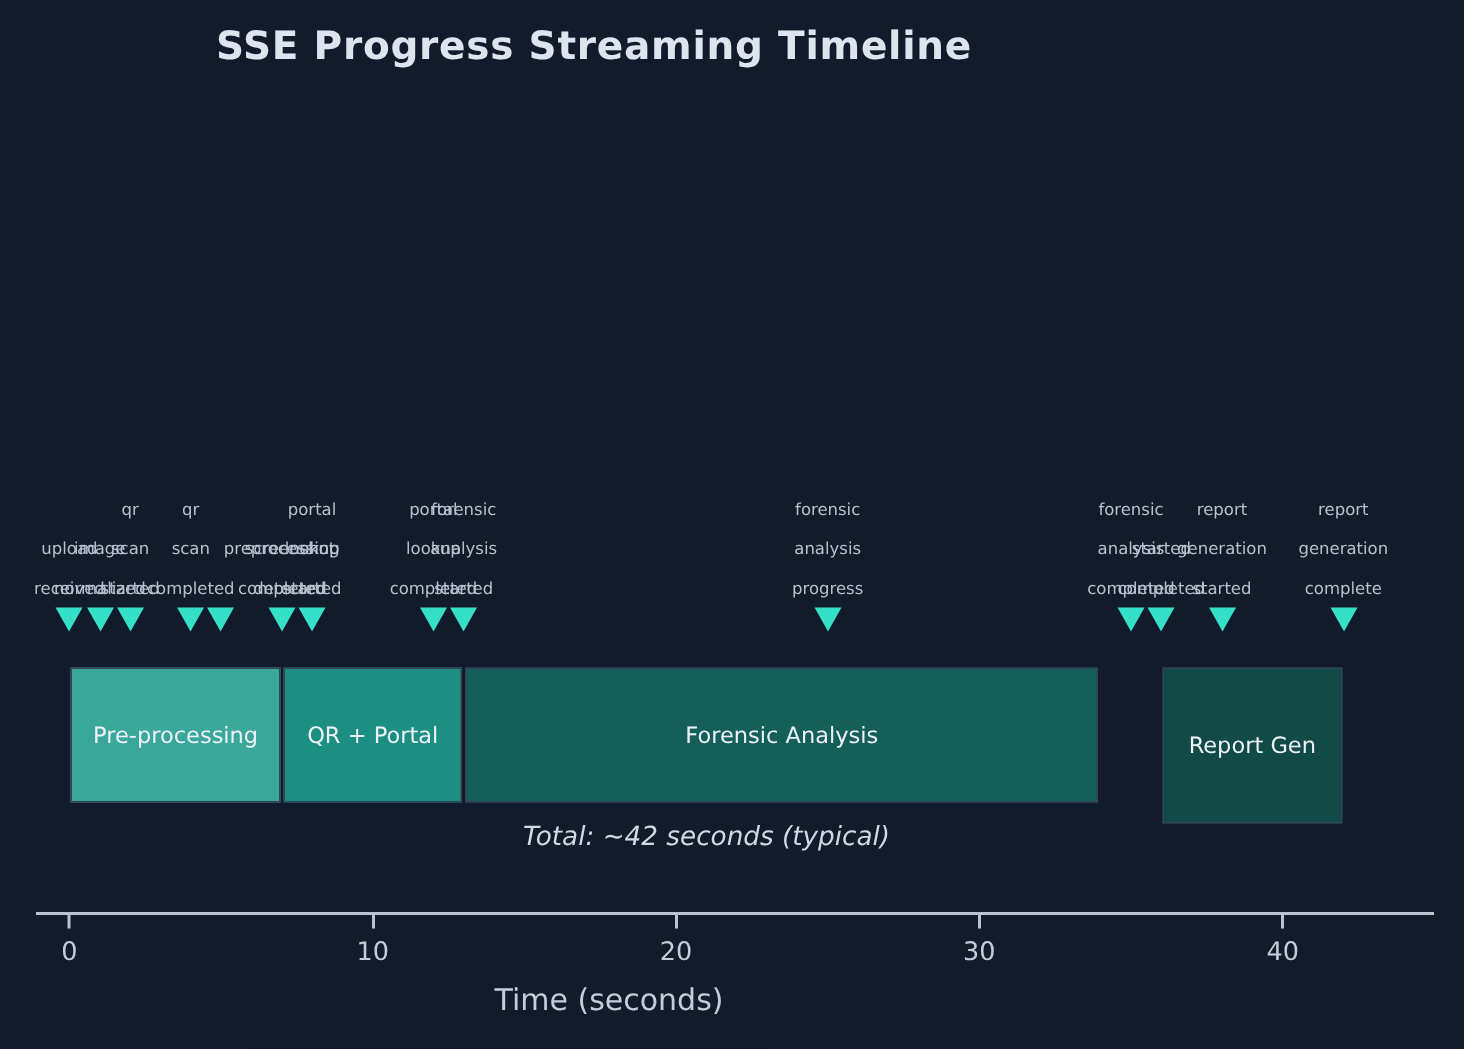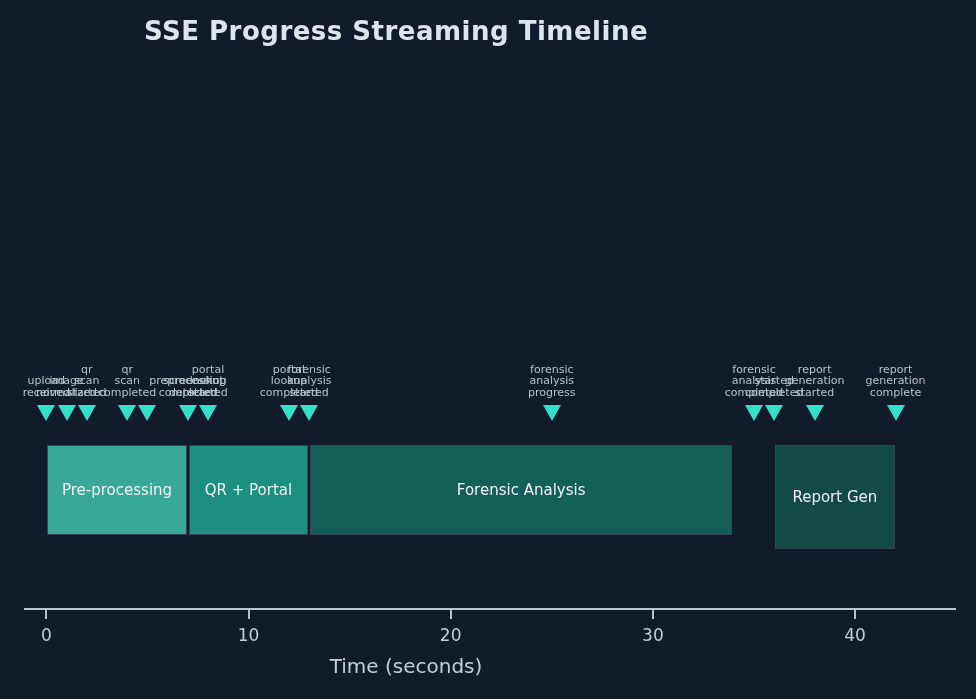--- a/index.html
+++ b/index.html
@@ -14,21 +14,21 @@
     position:absolute;top:16px;left:0;width:792px;
     text-align:center;
     font-size:26px;font-weight:bold;color:#dde4ee;
     letter-spacing:0.5px;
   }
   .event-label{
     position:absolute;
     transform:translateX(-50%);
     display:flex;flex-direction:column;justify-content:flex-end;align-items:center;
     font-size:11px;line-height:11.8px;color:#b7c1cd;
-    text-align:center;white-space:nowrap;
+    text-align:center;white-space:nowrap;gap:15px;
   }
   .event-marker{
     position:absolute;
     width:0;height:0;
     transform:translateX(-50%);
     border-left:9px solid transparent;
     border-right:9px solid transparent;
   }
   .phase-bar{
     position:absolute;
@@ -156,20 +156,21 @@
         <span class="phase-label">QR + Portal</span>
       </div>
       <div class="phase-bar" style="left: 310.16px; width: 422px; top: 445px; height: 90px; background: rgb(21, 95, 91);">
         <span class="phase-label">Forensic Analysis</span>
       </div>
       <div class="phase-bar" style="left: 775.22px; width: 119.32px; top: 445px; height: 104px; background: rgb(18, 74, 71);">
         <span class="phase-label">Report Gen</span>
       </div>
     </div>
 
+  <div class="total-annotation">Total: ~42 seconds (typical)</div>
 
   <div id="axis">
       <div class="axis-line" style="left: 24.058px; width: 932.142px; top: 608px;"></div>
       <div class="axis-tick" style="left: 46.3px; top: 610px;"></div>
       <div class="tick-label" style="left: 46.3px; top: 625px;">0</div>
       <div class="axis-tick" style="left: 248.5px; top: 610px;"></div>
       <div class="tick-label" style="left: 248.5px; top: 625px;">10</div>
       <div class="axis-tick" style="left: 450.7px; top: 610px;"></div>
       <div class="tick-label" style="left: 450.7px; top: 625px;">20</div>
       <div class="axis-tick" style="left: 652.9px; top: 610px;"></div>

